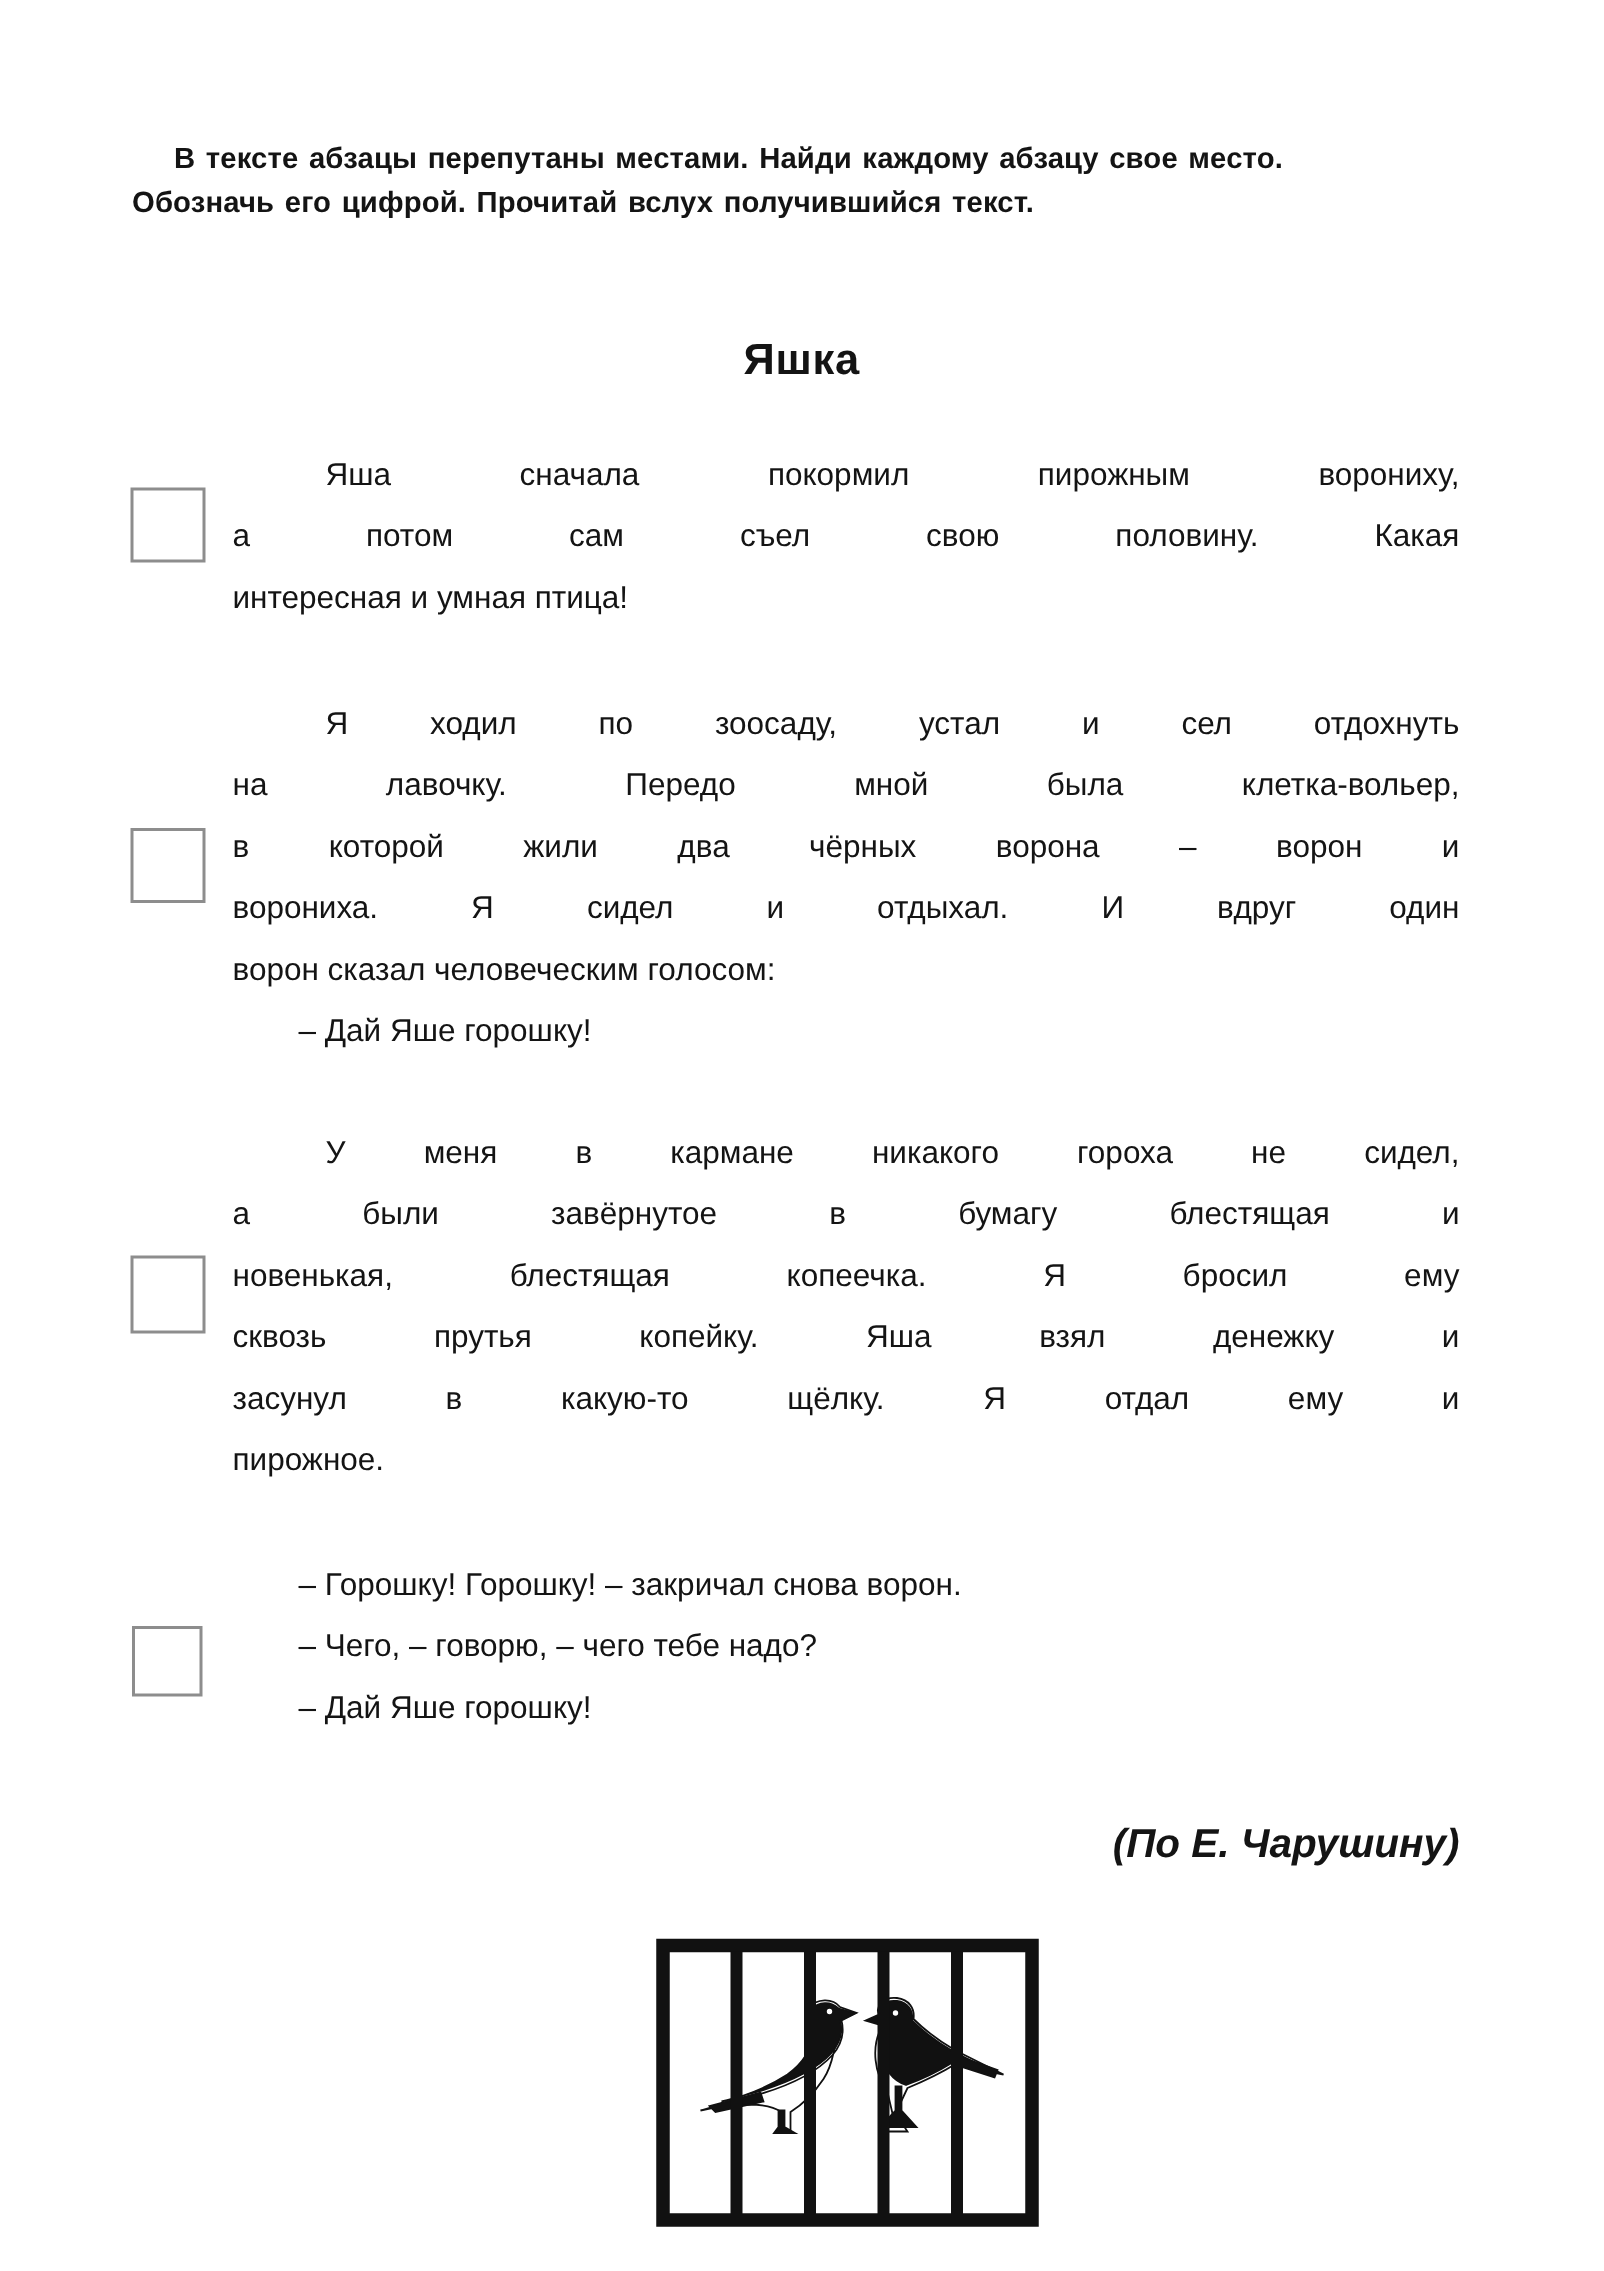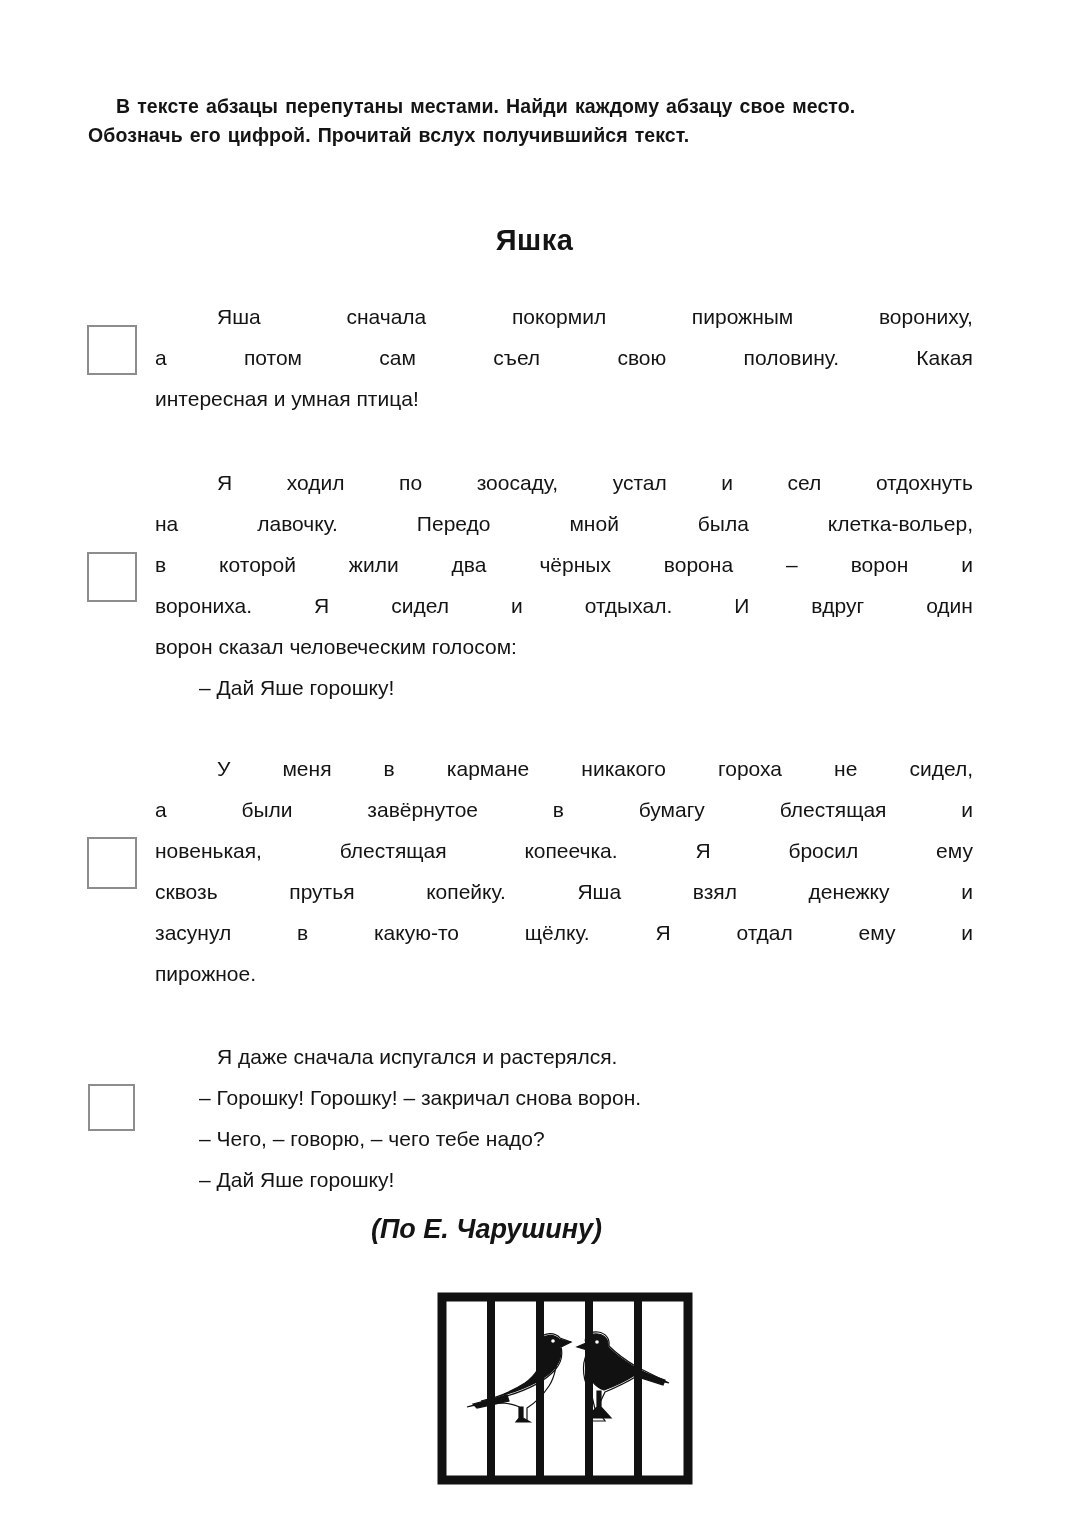--- a/index.html
+++ b/index.html
@@ -85,21 +85,21 @@
     background: #ffffff;
     box-sizing: border-box;
   }
 
   
   .attribution {
     position: absolute;
     left: 0;
     top: 1214px;
     width: 973px;
-    text-align: center;
+    text-align: right;
     font-size: 27px;
     font-style: italic;
     font-weight: 600;
   }
 
   
   .illustration {
     position: absolute;
     left: 437px;
     top: 1291px;
@@ -247,21 +247,20 @@
         <span>отдал</span>
         <span>ему</span>
         <span>и</span>
       </span>
     <span class="pline last">пирожное.</span>
   </div>
 
   <div class="answer-box" style="left:88px; top:1084px; width:47px; height:47px;"></div>
 
   <div class="para" style="left:155px; top:1036px;">
-    <span class="pline last" style="padding-left:62px">Я даже сначала испугался и растерялся.</span>
     <span class="dlg">– Горошку! Горошку! – закричал снова ворон.</span>
     <span class="dlg">– Чего, – говорю, – чего тебе надо?</span>
     <span class="dlg">– Дай Яше горошку!</span>
   </div>
 
   <div class="attribution">(По Е. Чарушину)</div>
 
   <div class="illustration">
     <svg viewBox="0 0 256 198" xmlns="http://www.w3.org/2000/svg" aria-hidden="true">
 

